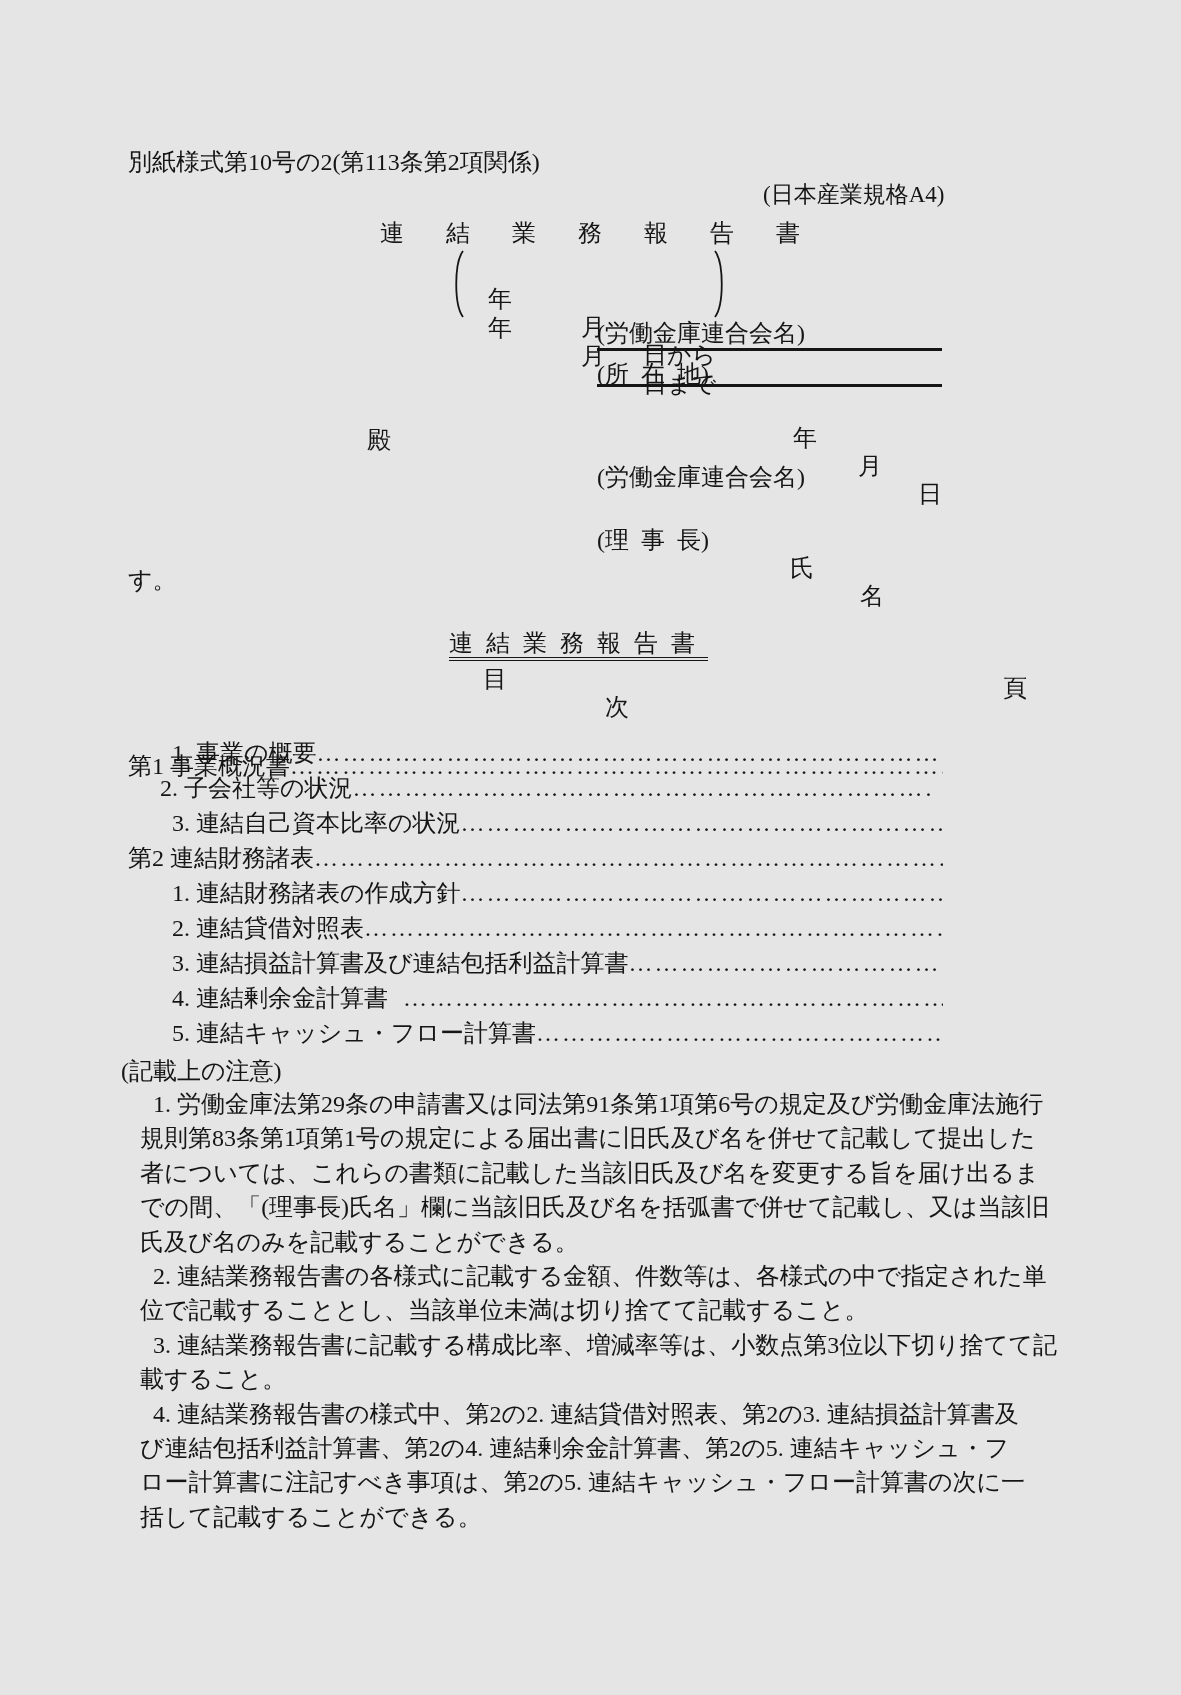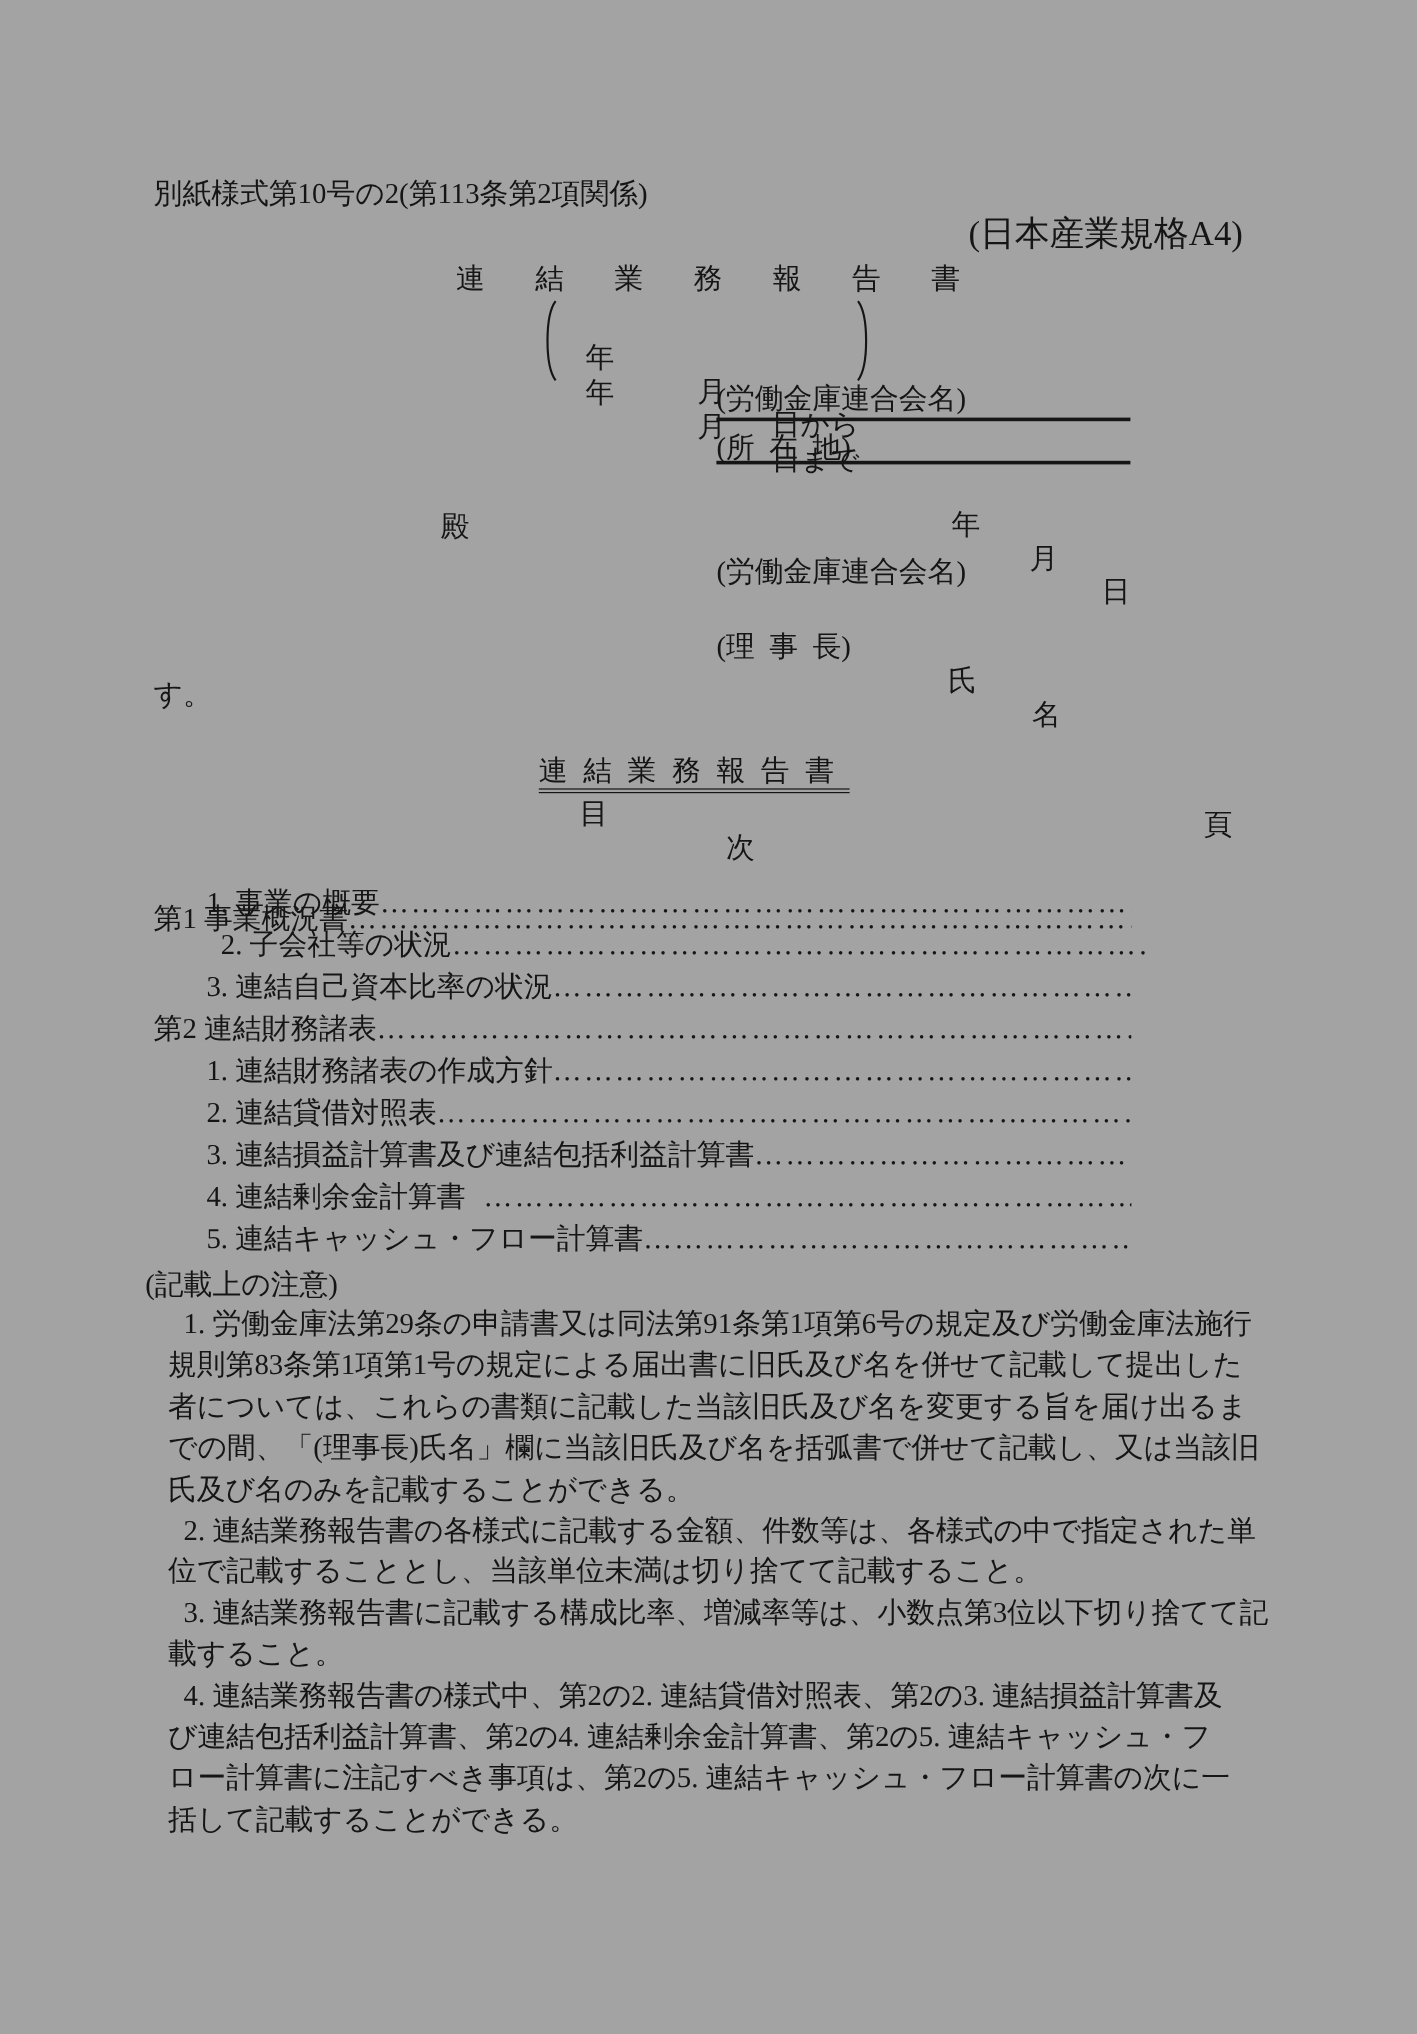--- a/index.html
+++ b/index.html
@@ -5,21 +5,21 @@
 <style>
   html, body {
     margin: 0;
     padding: 0;
     background: #f7f7f5;
   }
   #page {
     position: relative;
     width: 1181px;
     height: 1695px;
-    background: #a3a3a3;
+    background: #e5e5e5;
     color: #151515;
     font-family: "Liberation Serif", "DejaVu Serif", serif;
     font-size: 24px;
     overflow: hidden;
   }
   .line {
     position: absolute;
     white-space: pre;
     line-height: 28px;
   }
@@ -65,21 +65,21 @@
     white-space: pre;
     letter-spacing: 2px;
   }
 </style>
 </head>
 <body>
 
 <div id="page">
 
   <div class="line" style="left:128px; top:148px;">別紙様式第10号の2(第113条第2項関係)</div>
-  <div class="line" style="left:763px; top:181px; font-size:29px;margin-left:44px;">(日本産業規格A4)</div>
+  <div class="line" style="left:763px; top:181px; font-size:23px;">(日本産業規格A4)</div>
 
   <div class="line title-spaced" style="left:380px; top:219px;">連結業務報告書</div>
 
   <svg class="paren" style="left:450px; top:249px;" width="16" height="70" viewBox="0 0 16 70">
     <path d="M13 2 C 4 14, 4 56, 13 68" stroke="#151515" stroke-width="1.8" fill="none"></path>
   </svg>
   <svg class="paren" style="left:712px; top:249px;" width="16" height="70" viewBox="0 0 16 70">
     <path d="M3 2 C 12 14, 12 56, 3 68" stroke="#151515" stroke-width="1.8" fill="none"></path>
   </svg>
   <div class="line" style="left:488px; top:257px; width:230px;">
@@ -127,21 +127,21 @@
 
   <div id="toc">
       <div class="toc-row" style="left: 128px; top: 704px; width: 815px; margin-top: 48px;">
         <span class="toc-label">第1 事業概況書</span>
         <span class="toc-leader">………………………………………………………………………………………………………………………………………………………………</span>
       </div>
       <div class="toc-row" style="left: 172px; top: 739px; width: 771px;">
         <span class="toc-label">1. 事業の概要</span>
         <span class="toc-leader">………………………………………………………………………………………………………………………………………………………………</span>
       </div>
-      <div class="toc-row" style="left: 184px; top: 774px; width: 771px;">
+      <div class="toc-row" style="left: 160px; top: 774px; width: 771px;">
         <span class="toc-label">2. 子会社等の状況</span>
         <span class="toc-leader">………………………………………………………………………………………………………………………………………………………………</span>
       </div>
       <div class="toc-row" style="left: 172px; top: 809px; width: 771px;">
         <span class="toc-label">3. 連結自己資本比率の状況</span>
         <span class="toc-leader">………………………………………………………………………………………………………………………………………………………………</span>
       </div>
       <div class="toc-row" style="left: 128px; top: 844px; width: 815px;">
         <span class="toc-label">第2 連結財務諸表</span>
         <span class="toc-leader">………………………………………………………………………………………………………………………………………………………………</span>

